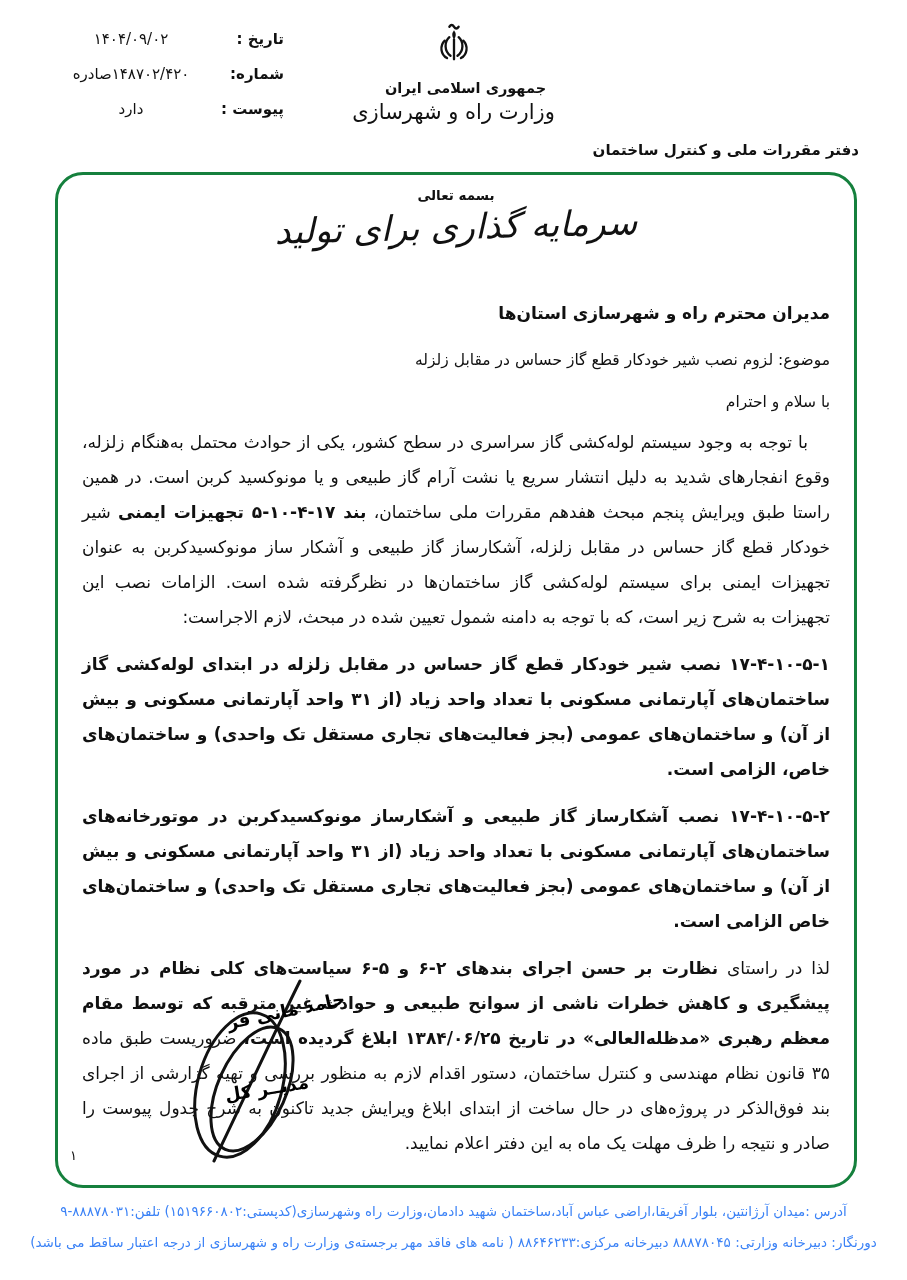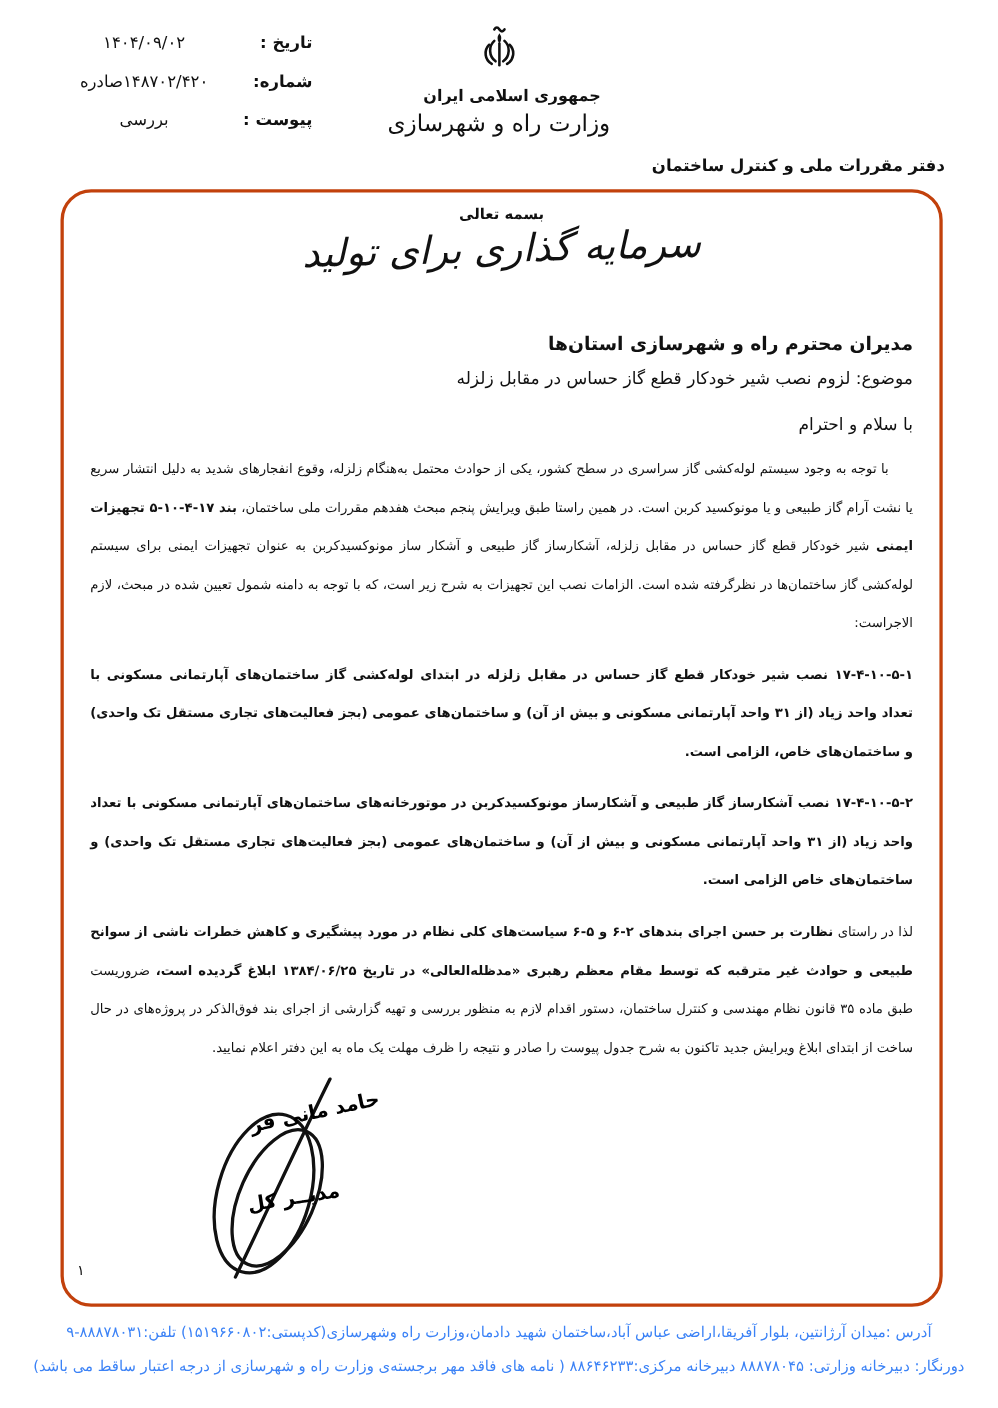--- a/index.html
+++ b/index.html
@@ -13,32 +13,32 @@
   .country{font-size:14.5px;font-weight:700;margin-top:6px;padding-left:24px;}
   .ministry{font-size:21px;font-weight:400;margin-top:4px;}
   .office{position:absolute;top:141px;right:48px;font-size:15px;font-weight:700;direction:rtl;}
   .meta{position:absolute;top:30px;left:12px;width:272px;direction:rtl;font-size:15px;}
   .meta-row{display:flex;align-items:baseline;height:35px;}
   .meta-label{width:78px;font-weight:700;white-space:nowrap;}
   .meta-value{width:150px;text-align:center;white-space:nowrap;}
   
   .letter-box{
     position:absolute;left:55px;top:172px;width:802px;height:1016px;
-    border:3px solid #c2410c;border-radius:28px;box-sizing:border-box;
+    border:3px solid #15803d;border-radius:28px;box-sizing:border-box;
     direction:rtl;padding:12px 24px 0 24px;
   }
   .besmele{text-align:center;font-size:13.5px;font-weight:600;}
   .slogan{
     text-align:center;font-size:35px;font-style:italic;font-weight:500;
     margin-top:4px;transform:rotate(-1.5deg);
   }
   .recipient{margin-top:56px;font-size:17px;font-weight:700;}
-  .subject{margin-top:12px;font-size:15.5px;}
+  .subject{margin-top:28px;font-size:15.5px;}
   .salutation{margin-top:24px;font-size:15.5px;}
-  .body-text{margin-top:14px;font-size:12px;line-height:35px;text-align:justify;}
+  .body-text{margin-top:14px;font-size:17px;line-height:35px;text-align:justify;}
   .body-p{margin:0 0 12px 0;}
   .body-p.indent{text-indent:22px;}
   .page-num{position:absolute;right:auto;left:12px;bottom:22px;font-size:13px;}
   
   .sig{position:absolute;left:70px;top:792px;width:250px;height:210px;}
   .sig svg{width:100%;height:100%;}
   .sig text{font-family:"DejaVu Sans",sans-serif;font-weight:700;font-size:18px;direction:rtl;}
   
   .footer{
     position:absolute;left:0;right:0;top:1196px;text-align:center;direction:rtl;
@@ -70,21 +70,21 @@
     <div class="meta-row">
       <span class="meta-label">تاریخ :</span>
       <span class="meta-value">۱۴۰۴/۰۹/۰۲</span>
     </div>
     <div class="meta-row">
       <span class="meta-label">شماره:</span>
       <span class="meta-value">۱۴۸۷۰۲/۴۲۰صادره</span>
     </div>
     <div class="meta-row">
       <span class="meta-label">پیوست :</span>
-      <span class="meta-value">بررسی</span>
+      <span class="meta-value">دارد</span>
     </div>
   </div>
 
   <div class="office">دفتر مقررات ملی و کنترل ساختمان</div>
 
   <div class="letter-box">
     <div class="besmele">بسمه تعالی</div>
     <div class="slogan">سرمایه گذاری برای تولید</div>
     <div class="recipient">مدیران محترم راه و شهرسازی استان‌ها</div>
     <div class="subject">موضوع: لزوم نصب شیر خودکار قطع گاز حساس در مقابل زلزله</div>

